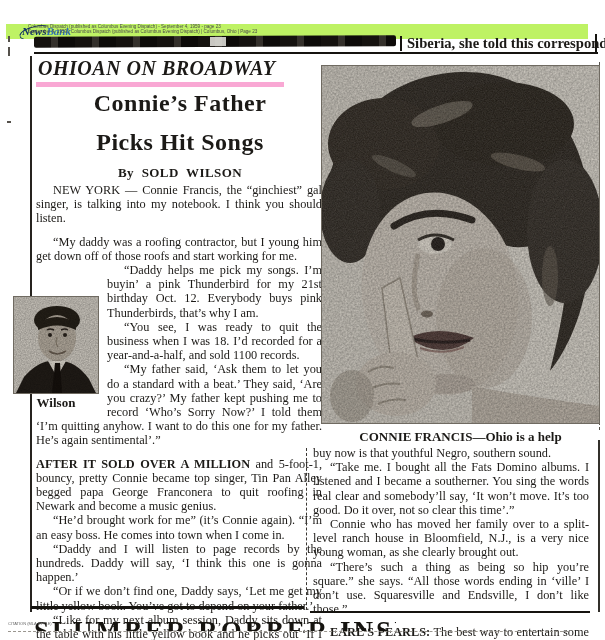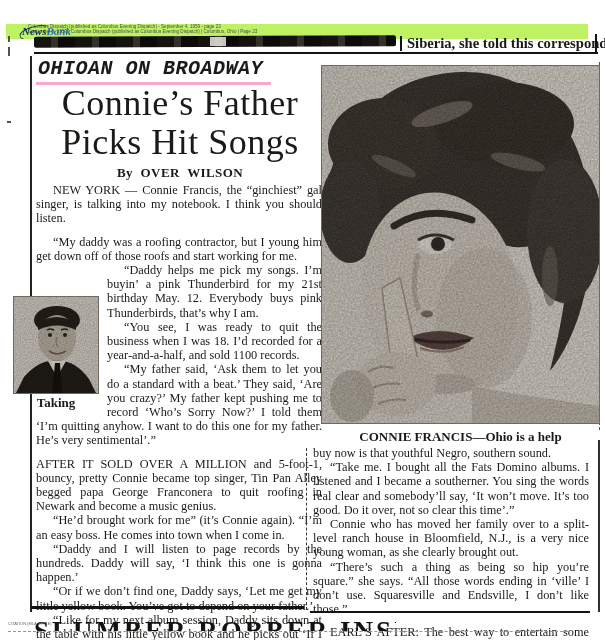--- a/index.html
+++ b/index.html
@@ -25,32 +25,32 @@
   .vbar{background:#15130f;}
   .siberia{left:407px;top:35px;width:182px;font-size:14.6px;font-weight:bold;white-space:nowrap;}
   .hrule-top{left:34px;top:52px;width:564px;height:2px;background:#15130f;}
   .vrule-left{left:30px;top:56px;width:2px;height:556px;background:#26231f;}
   .edge-dash{border-left:1px dashed #55514b;width:0;}
   .edge-solid{background:#33302b;}
   .tick{background:#55514b;}
 
   
   .kicker{left:36px;top:57px;font-size:20px;font-weight:bold;font-style:italic;letter-spacing:.5px;
-    border-bottom:3px solid #f9a8d4;padding:0 8px 2px 2px;white-space:nowrap;font-family:Liberation Mono, monospace;}
-  .headline{left:34px;top:84px;width:292px;text-align:center;font-size:36px;line-height:39px;font-weight:normal;letter-spacing:.5px;}
+    border-bottom:5px solid #f9a8d4;padding:0 8px 2px 2px;white-space:nowrap;}
+  .headline{left:34px;top:84px;width:292px;text-align:center;font-size:24px;line-height:39px;font-weight:bold;letter-spacing:.5px;}
   .byline{left:34px;top:165px;width:292px;text-align:center;font-size:13px;font-weight:bold;letter-spacing:.4px;word-spacing:4px;}
 
   
   .colL{left:36px;top:183px;width:286px;}
   .colR{left:313px;top:446px;width:276px;}
   .bodytxt{font-size:12.3px;line-height:14.2px;text-align:justify;}
   .para{margin:0;text-indent:17px;}
   .para.noindent{text-indent:0;}
   .para.gap{margin-top:9px;}
-  .para b.lead{font-weight:normal;}
+  .para b.lead{font-weight:bold;}
 
   
   .wilson{float:left;width:84px;margin:34px 9px 2px -22px;}
   .wilson svg{display:block;outline:1px solid #6f6a61;}
   .wilson .wcap{text-align:center;font-size:13px;font-weight:bold;margin-top:3px;}
 
   
   .cphoto{left:322px;top:66px;width:277px;height:357px;}
   .cphoto svg{display:block;outline:1px solid #6f6a61;}
   .ccap{left:322px;top:429px;width:277px;text-align:center;font-size:13px;font-weight:bold;}
@@ -89,21 +89,21 @@
 <div class="abs tick" style="left:8px;top:47px;width:2px;height:9px;"></div>
 <div class="abs tick" style="left:7px;top:121px;width:4px;height:2px;"></div>
 <div class="abs edge-dash" style="left:599px;top:62px;height:368px;"></div>
 <div class="abs edge-solid" style="left:598px;top:440px;width:2px;height:172px;"></div>
 
 <div class="abs kicker">OHIOAN ON BROADWAY</div>
 <div class="abs headline">
   <div>Connie’s Father</div>
   <div>Picks Hit Songs</div>
 </div>
-<div class="abs byline">By OVER WILSON</div>
+<div class="abs byline">By SOLD WILSON</div>
 
 <div class="abs colL bodytxt">
   <div>
       <p class="para">NEW YORK — Connie Francis, the “ginchiest” gal singer, is talking into my notebook. I think you should listen.</p>
       <p class="para gap">“My daddy was a roofing contractor, but I young him get down off of those roofs and start working for me.</p>
     </div>
   <div>
     <div class="wilson">
       <svg width="84" height="96" viewBox="0 0 84 96">
         <defs>
@@ -120,26 +120,26 @@
         <circle cx="51" cy="38" r="2" fill="#2a241e"></circle>
         <path d="M33,33 Q36,31 40,33" stroke="#2a241e" stroke-width="1.4" fill="none"></path>
         <path d="M47,33 Q51,31 54,33" stroke="#2a241e" stroke-width="1.4" fill="none"></path>
         <path d="M43,40 Q41,47 44,50" stroke="#8d8374" stroke-width="1.4" fill="none"></path>
         <path d="M35,54 Q43,60 52,54" stroke="#6b5f52" stroke-width="1.6" fill="none"></path>
         <path d="M2,96 L10,80 Q26,62 42,64 Q60,62 75,82 L82,96 Z" fill="#221d18"></path>
         <path d="M34,64 L43,80 L52,64 Z" fill="#e2ddd3"></path>
         <path d="M41,66 L46,66 L48,96 L38,96 Z" fill="#16110d"></path>
         <rect width="84" height="96" filter="url(#grW)" opacity="0.38"></rect>
       </svg>
-      <div class="wcap">Taking</div>
+      <div class="wcap">Wilson</div>
     </div>
     <div>
-        <p class="para">“Daddy helps me pick my songs. I’m buyin’ a pink Thunderbird for my 21st birthday May. 12. Everybody buys pink Thunderbirds, that’s why I am.</p>
+        <p class="para">“Daddy helps me pick my songs. I’m buyin’ a pink Thunderbird for my 21st birthday Oct. 12. Everybody buys pink Thunderbirds, that’s why I am.</p>
         <p class="para">“You see, I was ready to quit the business when I was 18. I’d recorded for a year-and-a-half, and sold 1100 records.</p>
-        <p class="para">“My father said, ‘Ask them to let you do a standard with a beat.’ They said, ‘Are you crazy?’ My father kept pushing me to record ‘Who’s Sorry Now?’ I told them ‘I’m quitting anyhow. I want to do this one for my father. He’s very sentimental’.”</p>
+        <p class="para">“My father said, ‘Ask them to let you do a standard with a beat.’ They said, ‘Are you crazy?’ My father kept pushing me to record ‘Who’s Sorry Now?’ I told them ‘I’m quitting anyhow. I want to do this one for my father. He’s again sentimental’.”</p>
         <p class="para noindent gap"><b class="lead">AFTER IT SOLD OVER A MILLION </b>and 5-foot-1, bouncy, pretty Connie became top singer, Tin Pan Alley begged papa George Franconera to quit roofing in Newark and become a music genius.</p>
       </div>
   </div>
   <div>
       <p class="para">“He’d brought work for me” (it’s Connie again). “I’m an easy boss. He comes into town when I come in.</p>
       <p class="para">“Daddy and I will listen to page records by the hundreds. Daddy will say, ‘I think this one is gonna happen.’</p>
       <p class="para">“Or if we don’t find one, Daddy says, ‘Let me get my little yellow book. You’ve got to depend on your father.’</p>
       <p class="para">“Like for my next album session, Daddy sits down at the table with his little yellow book and he picks out ‘If I Didn’t Care’ and ‘Somebody Else Is Taking My Place’.”</p>
     </div>
 </div>
@@ -197,21 +197,21 @@
     <rect width="277" height="357" filter="url(#grC2)" opacity="0.22"></rect>
   </svg>
 </div>
 <div class="abs ccap">CONNIE FRANCIS—Ohio is a help</div>
 
 <div class="abs colR bodytxt">
     <p class="para noindent">buy now is that youthful Negro, southern sound.</p>
     <p class="para">“Take me. I bought all the Fats Domino albums. I listened and I became a southerner. You sing the words real clear and somebody’ll say, ‘It won’t move. It’s too good. Do it over, not so clear this time’.”</p>
     <p class="para">Connie who has moved her family over to a split-level ranch house in Bloomfield, N.J., is a very nice young woman, as she clearly brought out.</p>
     <p class="para">“There’s such a thing as being so hip you’re square.” she says. “All those words ending in ‘ville’ I don’t use. Squaresville and Endsville, I don’t like those.”</p>
-    <p class="para gap"><b class="lead">EARL’S AFTER: </b>The best way to entertain some people is to sit down and listen.</p>
+    <p class="para gap"><b class="lead">EARL’S PEARLS: </b>The best way to entertain some people is to sit down and listen.</p>
   </div>
 <div class="abs divider-mid"></div>
 
 <div class="abs brule-left"></div>
 <div class="abs brule-right"></div>
 <div class="abs cutline">SLUMBER ROBBER INSIDE 1959</div>
 <div class="abs citation">CITATION (MLA STYLE)</div>
 <div class="abs citeline"></div>
 
 </body></html>

